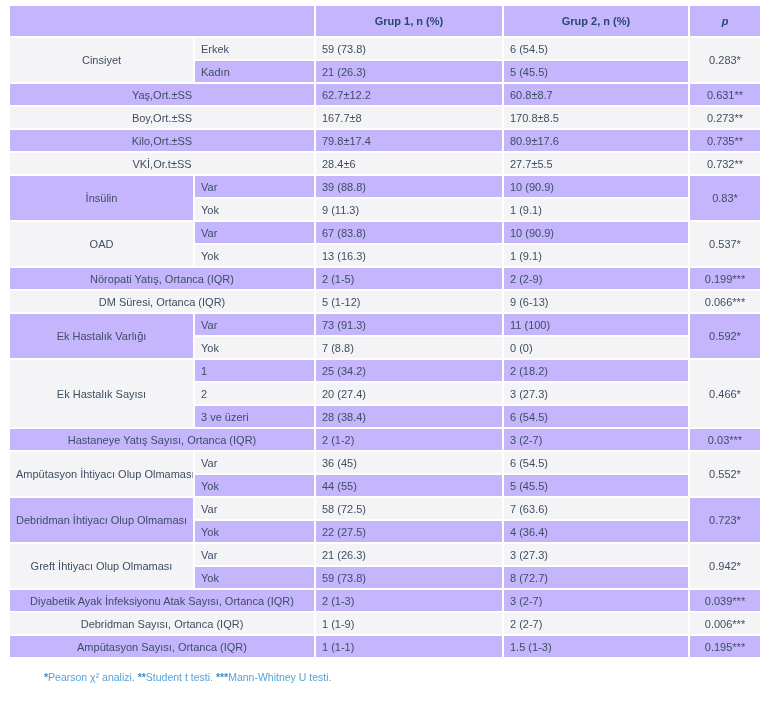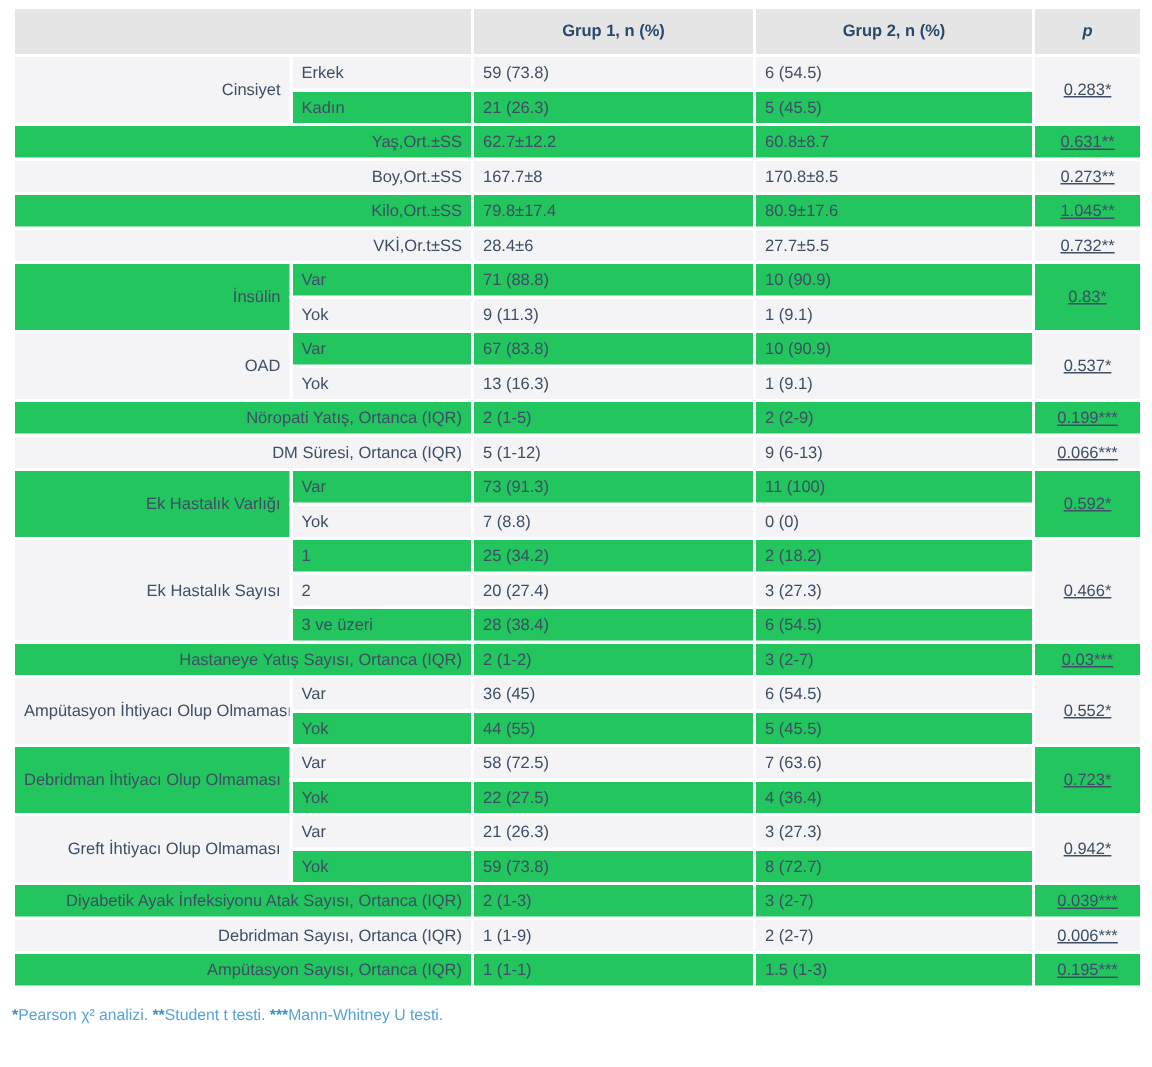--- a/index.html
+++ b/index.html
@@ -28,43 +28,44 @@
   }
   
   col.c1 { width: 185px; }
   col.c2 { width: 121px; }
   col.c3 { width: 188px; }
   col.c4 { width: 186px; }
   col.c5 { width: 72px; }
 
   
   table.stats thead th {
-    background: #e5e5e5;
+    background: #c4b5fd;
     color: #2a486d;
     font-weight: 700;
     height: 30px;
     text-align: center;
   }
   table.stats thead th.p-col { font-style: italic; }
 
   
   .tone-light { background: #f4f4f6; }
-  .tone-dark  { background: #22c55e; }
-
-  .c-label { text-align: right; padding-left: 12px; }
+  .tone-dark  { background: #c4b5fd; }
+
+  .c-label { text-align: center; padding-left: 12px; }
   .c-sub   { text-align: left; padding-left: 10px; }
   .c-val   { }
-  .c-p     { text-align: center; text-decoration: underline; }
+  .c-p     { text-align: center; }
 
   
   .footnotes {
     padding: 10px 0 0 0;
     font-size: 10.5px;
     line-height: 16px;
     color: #54a4d7;
+    margin-left: 36px;
   }
   .footnotes p { margin: 0; }
   .footnotes .fn-marker, .footnotes .fn-term {
     font-weight: 700;
     color: #3e8cc5;
   }
 </style>
 </head>
 <body>
 
@@ -107,32 +108,32 @@
         <tr>
           <td class="c-label tone-light" colspan="2">Boy,Ort.±SS</td>
           <td class="c-val tone-light">167.7±8</td>
           <td class="c-val tone-light">170.8±8.5</td>
           <td class="c-p tone-light">0.273**</td>
         </tr>
         <tr>
           <td class="c-label tone-dark" colspan="2">Kilo,Ort.±SS</td>
           <td class="c-val tone-dark">79.8±17.4</td>
           <td class="c-val tone-dark">80.9±17.6</td>
-          <td class="c-p tone-dark">1.045**</td>
+          <td class="c-p tone-dark">0.735**</td>
         </tr>
         <tr>
           <td class="c-label tone-light" colspan="2">VKİ,Or.t±SS</td>
           <td class="c-val tone-light">28.4±6</td>
           <td class="c-val tone-light">27.7±5.5</td>
           <td class="c-p tone-light">0.732**</td>
         </tr>
         <tr>
           <td class="c-label tone-dark" rowspan="2">İnsülin</td>
           <td class="c-sub tone-dark">Var</td>
-          <td class="c-val tone-dark">71 (88.8)</td>
+          <td class="c-val tone-dark">39 (88.8)</td>
           <td class="c-val tone-dark">10 (90.9)</td>
           <td class="c-p tone-dark" rowspan="2">0.83*</td>
         </tr>
         <tr>
           <td class="c-sub tone-light">Yok</td>
           <td class="c-val tone-light">9 (11.3)</td>
           <td class="c-val tone-light">1 (9.1)</td>
         </tr>
         <tr>
           <td class="c-label tone-light" rowspan="2">OAD</td>

